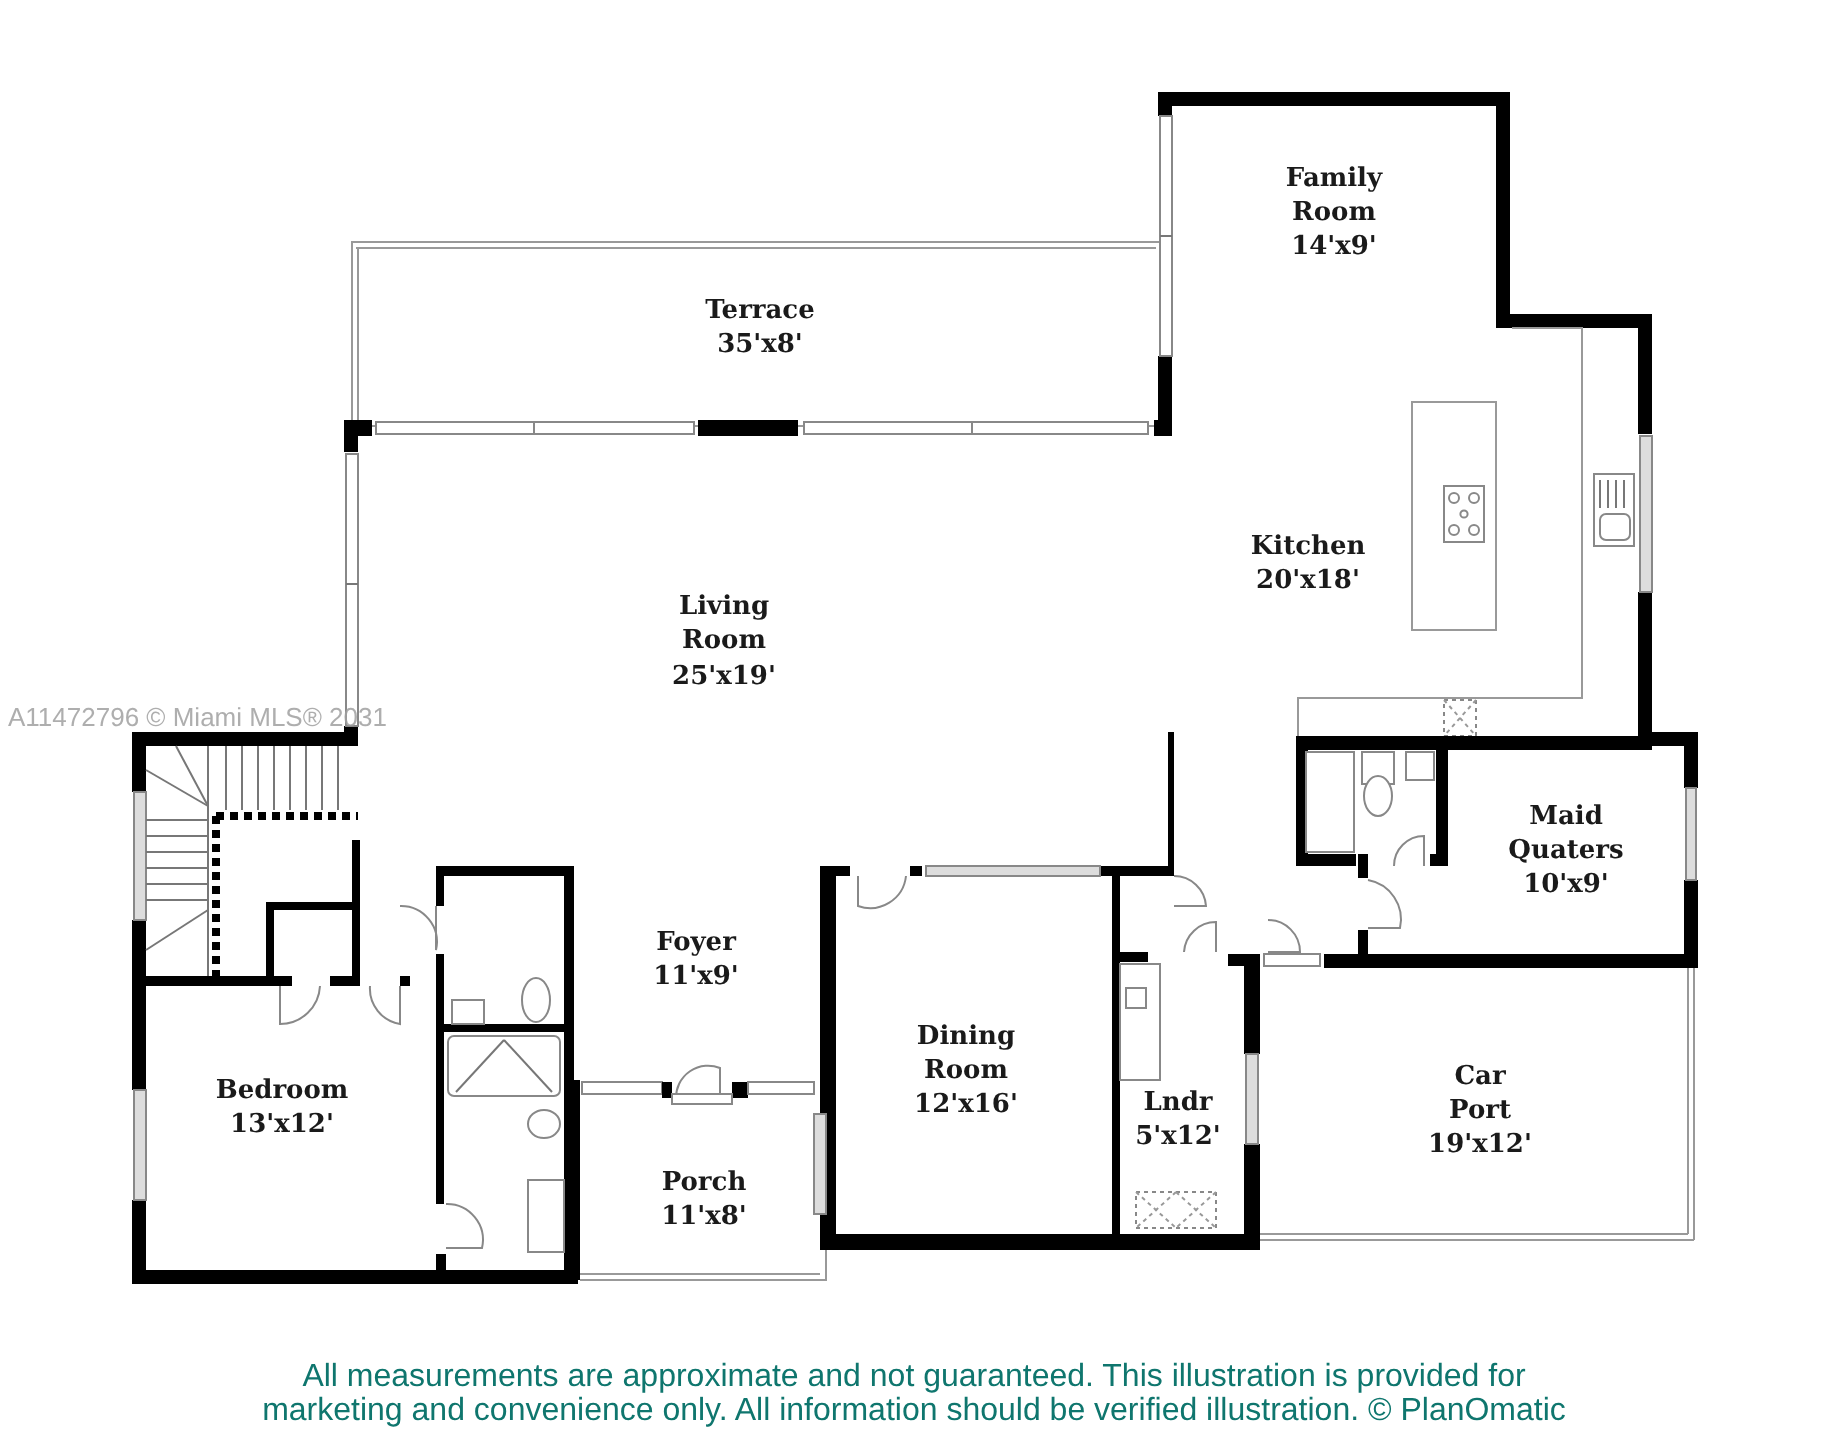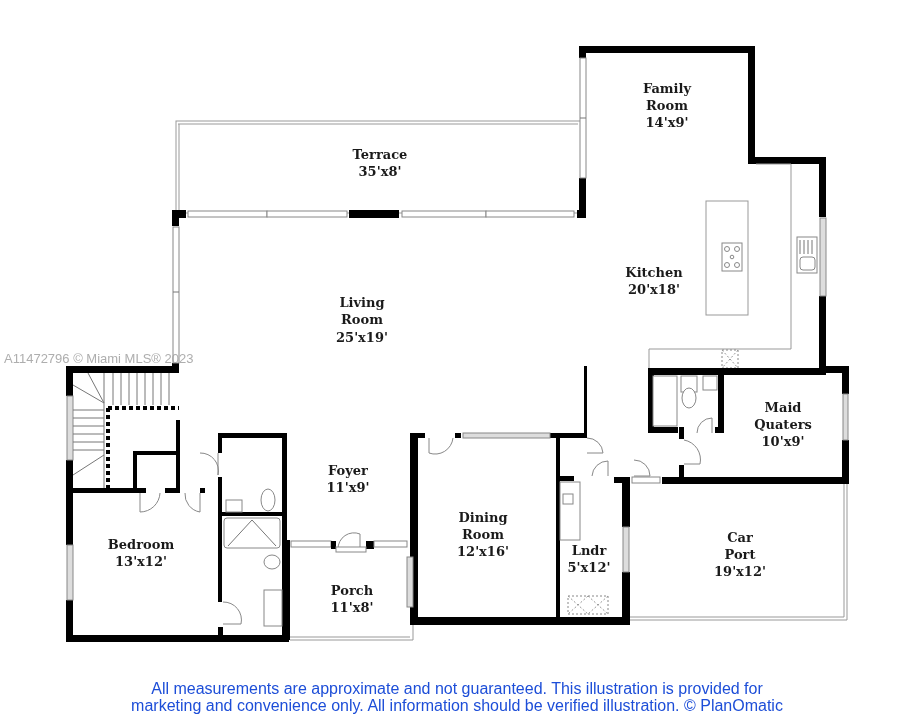--- a/index.html
+++ b/index.html
@@ -8,21 +8,21 @@
     .wall { fill: #000; }
     .thin { fill: none; stroke: #777; stroke-width: 1; }
     .thin2 { fill: none; stroke: #999; stroke-width: 1; }
     .win { fill: #fff; stroke: #888; stroke-width: 1; }
     .wing { fill: #ddd; stroke: #888; stroke-width: 1; }
     .door { fill: none; stroke: #888; stroke-width: 1; }
     .fix { fill: #fff; stroke: #888; stroke-width: 1; }
     .dot { fill: none; stroke: #000; stroke-width: 4; stroke-dasharray: 4 3; }
     .lbl { font-family: "DejaVu Serif", serif; font-weight: bold; font-size: 13px; fill: #1a1a1a; text-anchor: middle; }
     .watermark { position: absolute; left: 4px; top: 351px; font-family: "Liberation Sans", sans-serif; font-size: 13px; color: rgba(160,160,160,0.85); white-space: nowrap; }
-    .footer { position: absolute; left: 0; width: 914px; text-align: center; font-family: "Liberation Sans", sans-serif; font-size: 16px; color: #1d4ed8; line-height: 17px; }
+    .footer { position: absolute; left: 0; width: 914px; text-align: center; font-family: "Liberation Sans", sans-serif; font-size: 16px; color: #0f766e; line-height: 17px; }
     .footer.l1 { top: 680px; }
     .footer.l2 { top: 697px; }
   </style>
 </head>
 <body>
 
 <svg id="plan" viewBox="0 0 914 720" xmlns="http://www.w3.org/2000/svg">
 
   <g>
     <rect class="thin2" x="176" y="121" width="405" height="92"></rect>
@@ -266,16 +266,16 @@
   <g>
     <text class="lbl" x="589" y="555">Lndr</text>
     <text class="lbl" x="589" y="572">5'x12'</text>
   </g>
   <g>
     <text class="lbl" x="352" y="595">Porch</text>
     <text class="lbl" x="352" y="612">11'x8'</text>
   </g>
 </svg>
 
-<div class="watermark">A11472796 © Miami MLS® 2023</div>
+<div class="watermark">A11472796 © Miami MLS® 2031</div>
 
 <div class="footer l1">All measurements are approximate and not guaranteed. This illustration is provided for</div>
 <div class="footer l2">marketing and convenience only. All information should be verified illustration. © PlanOmatic</div>
 
 </body></html>

